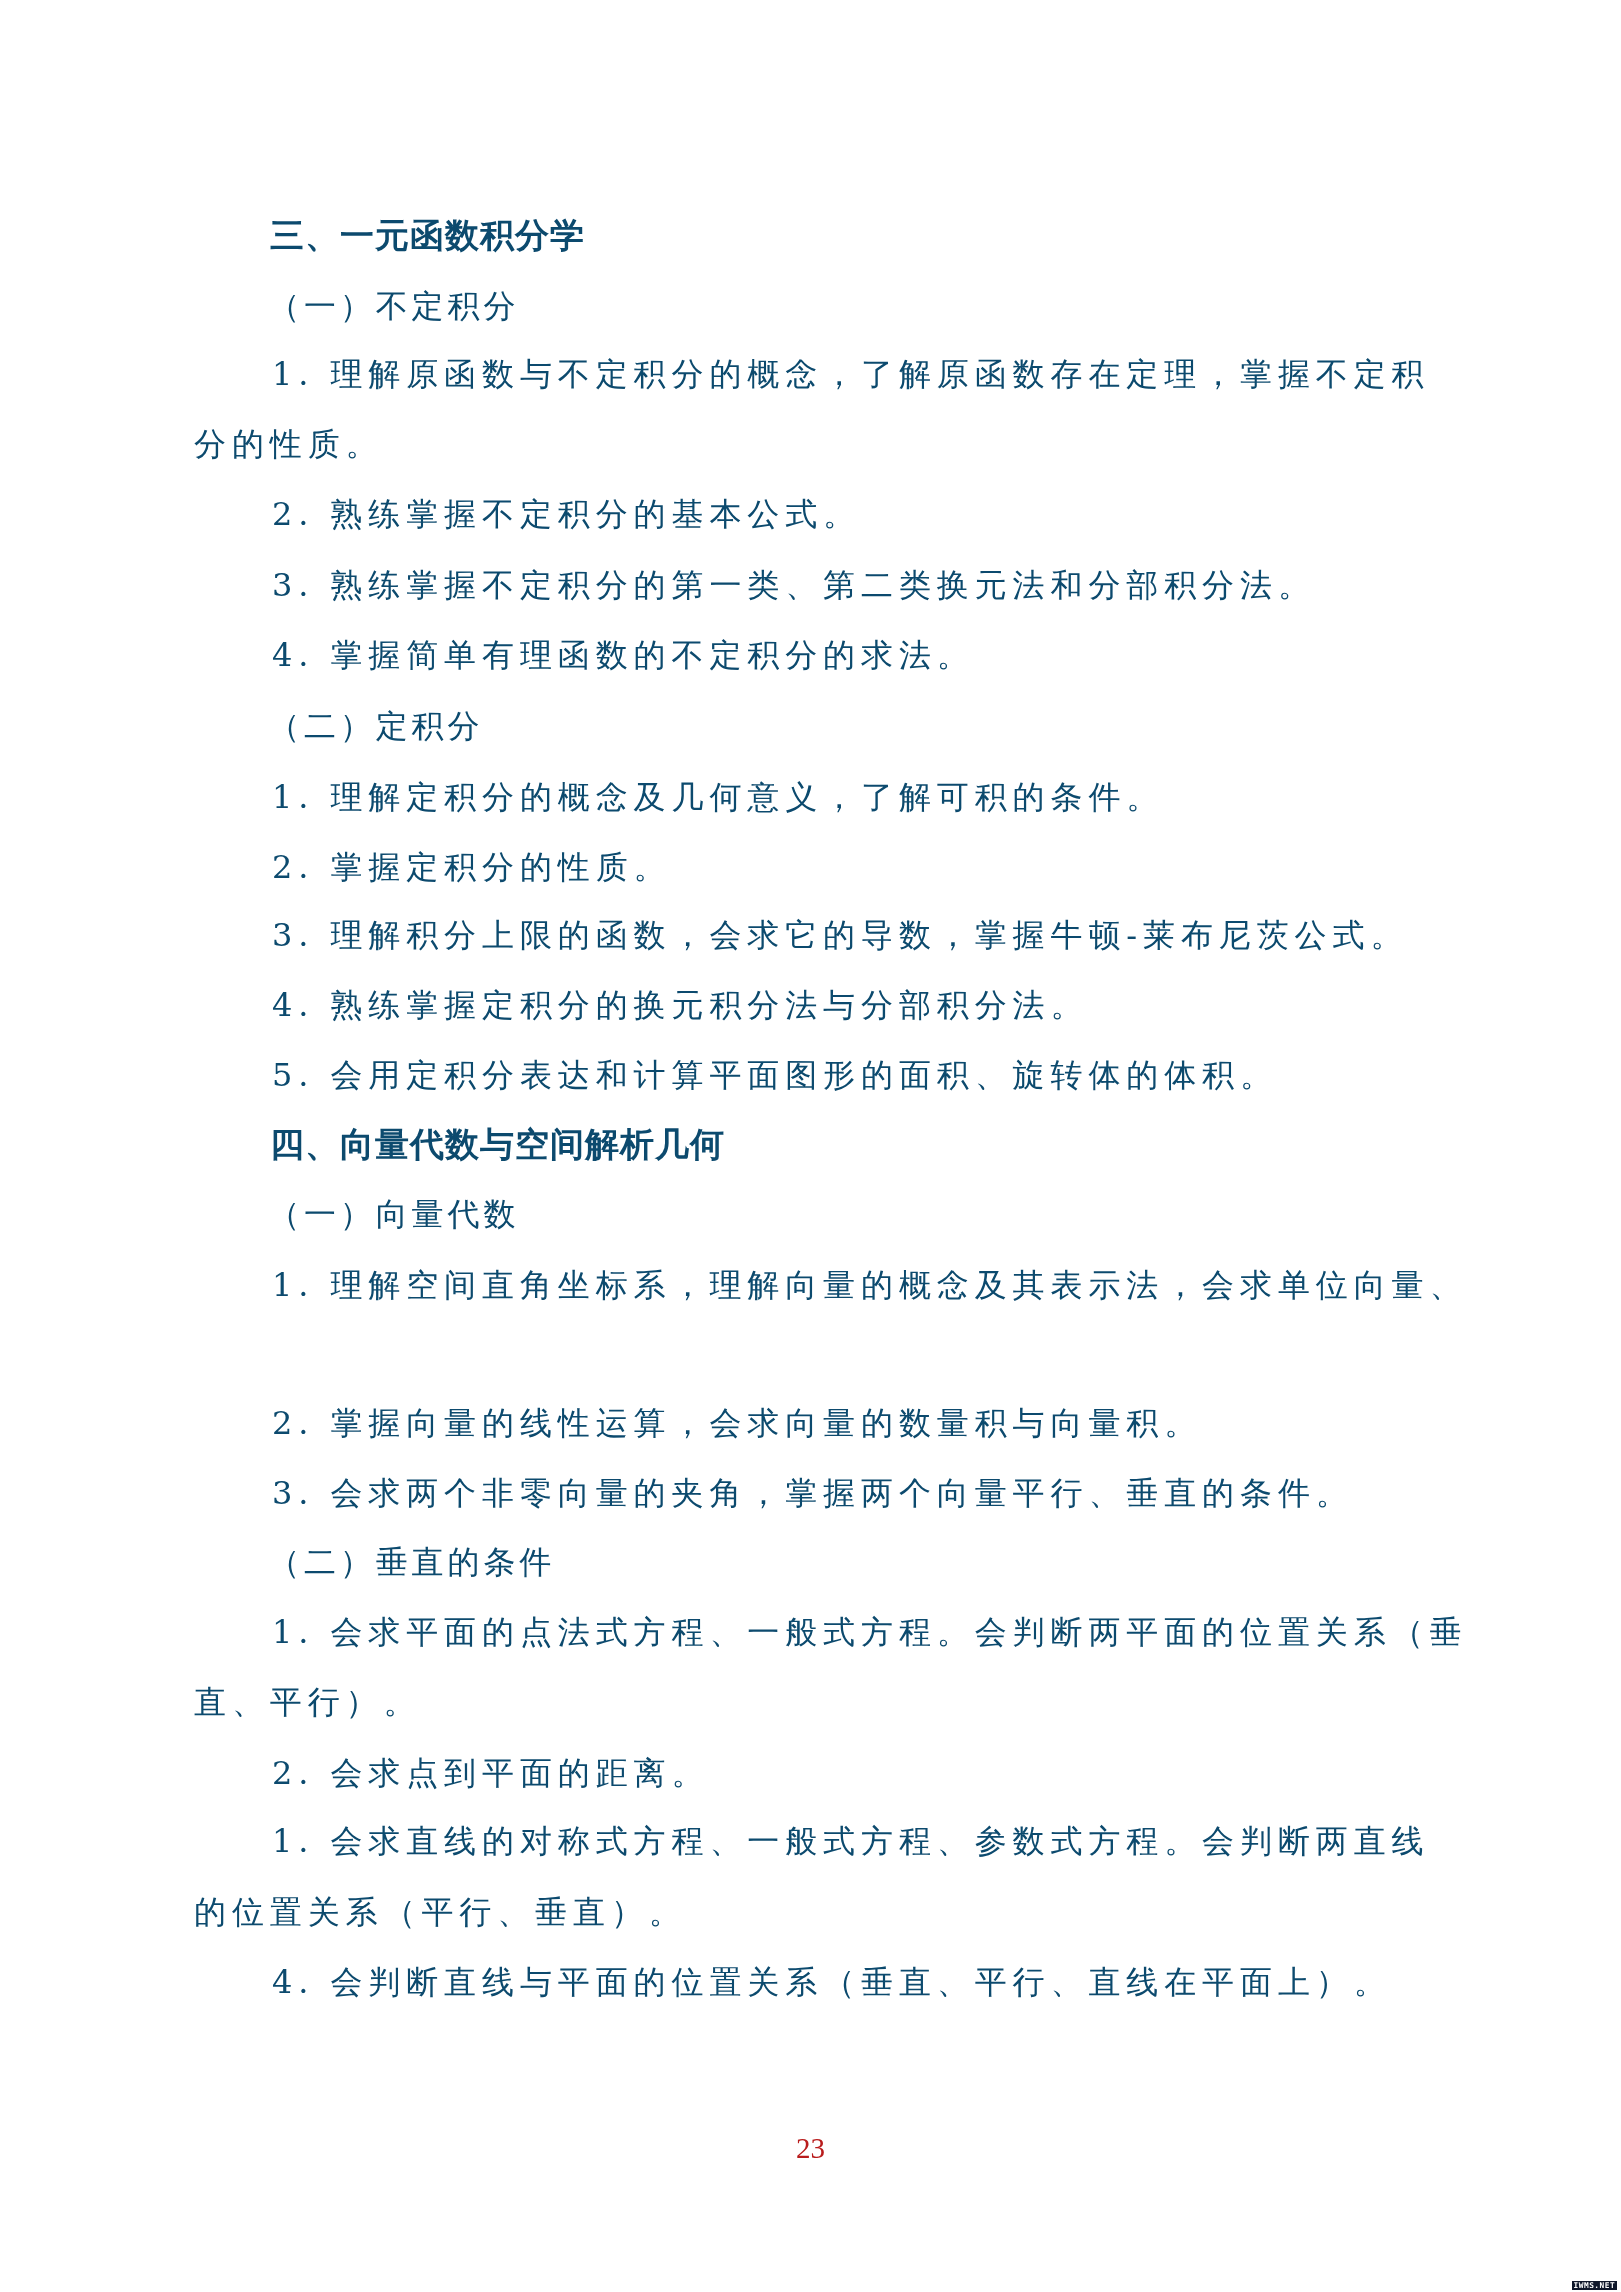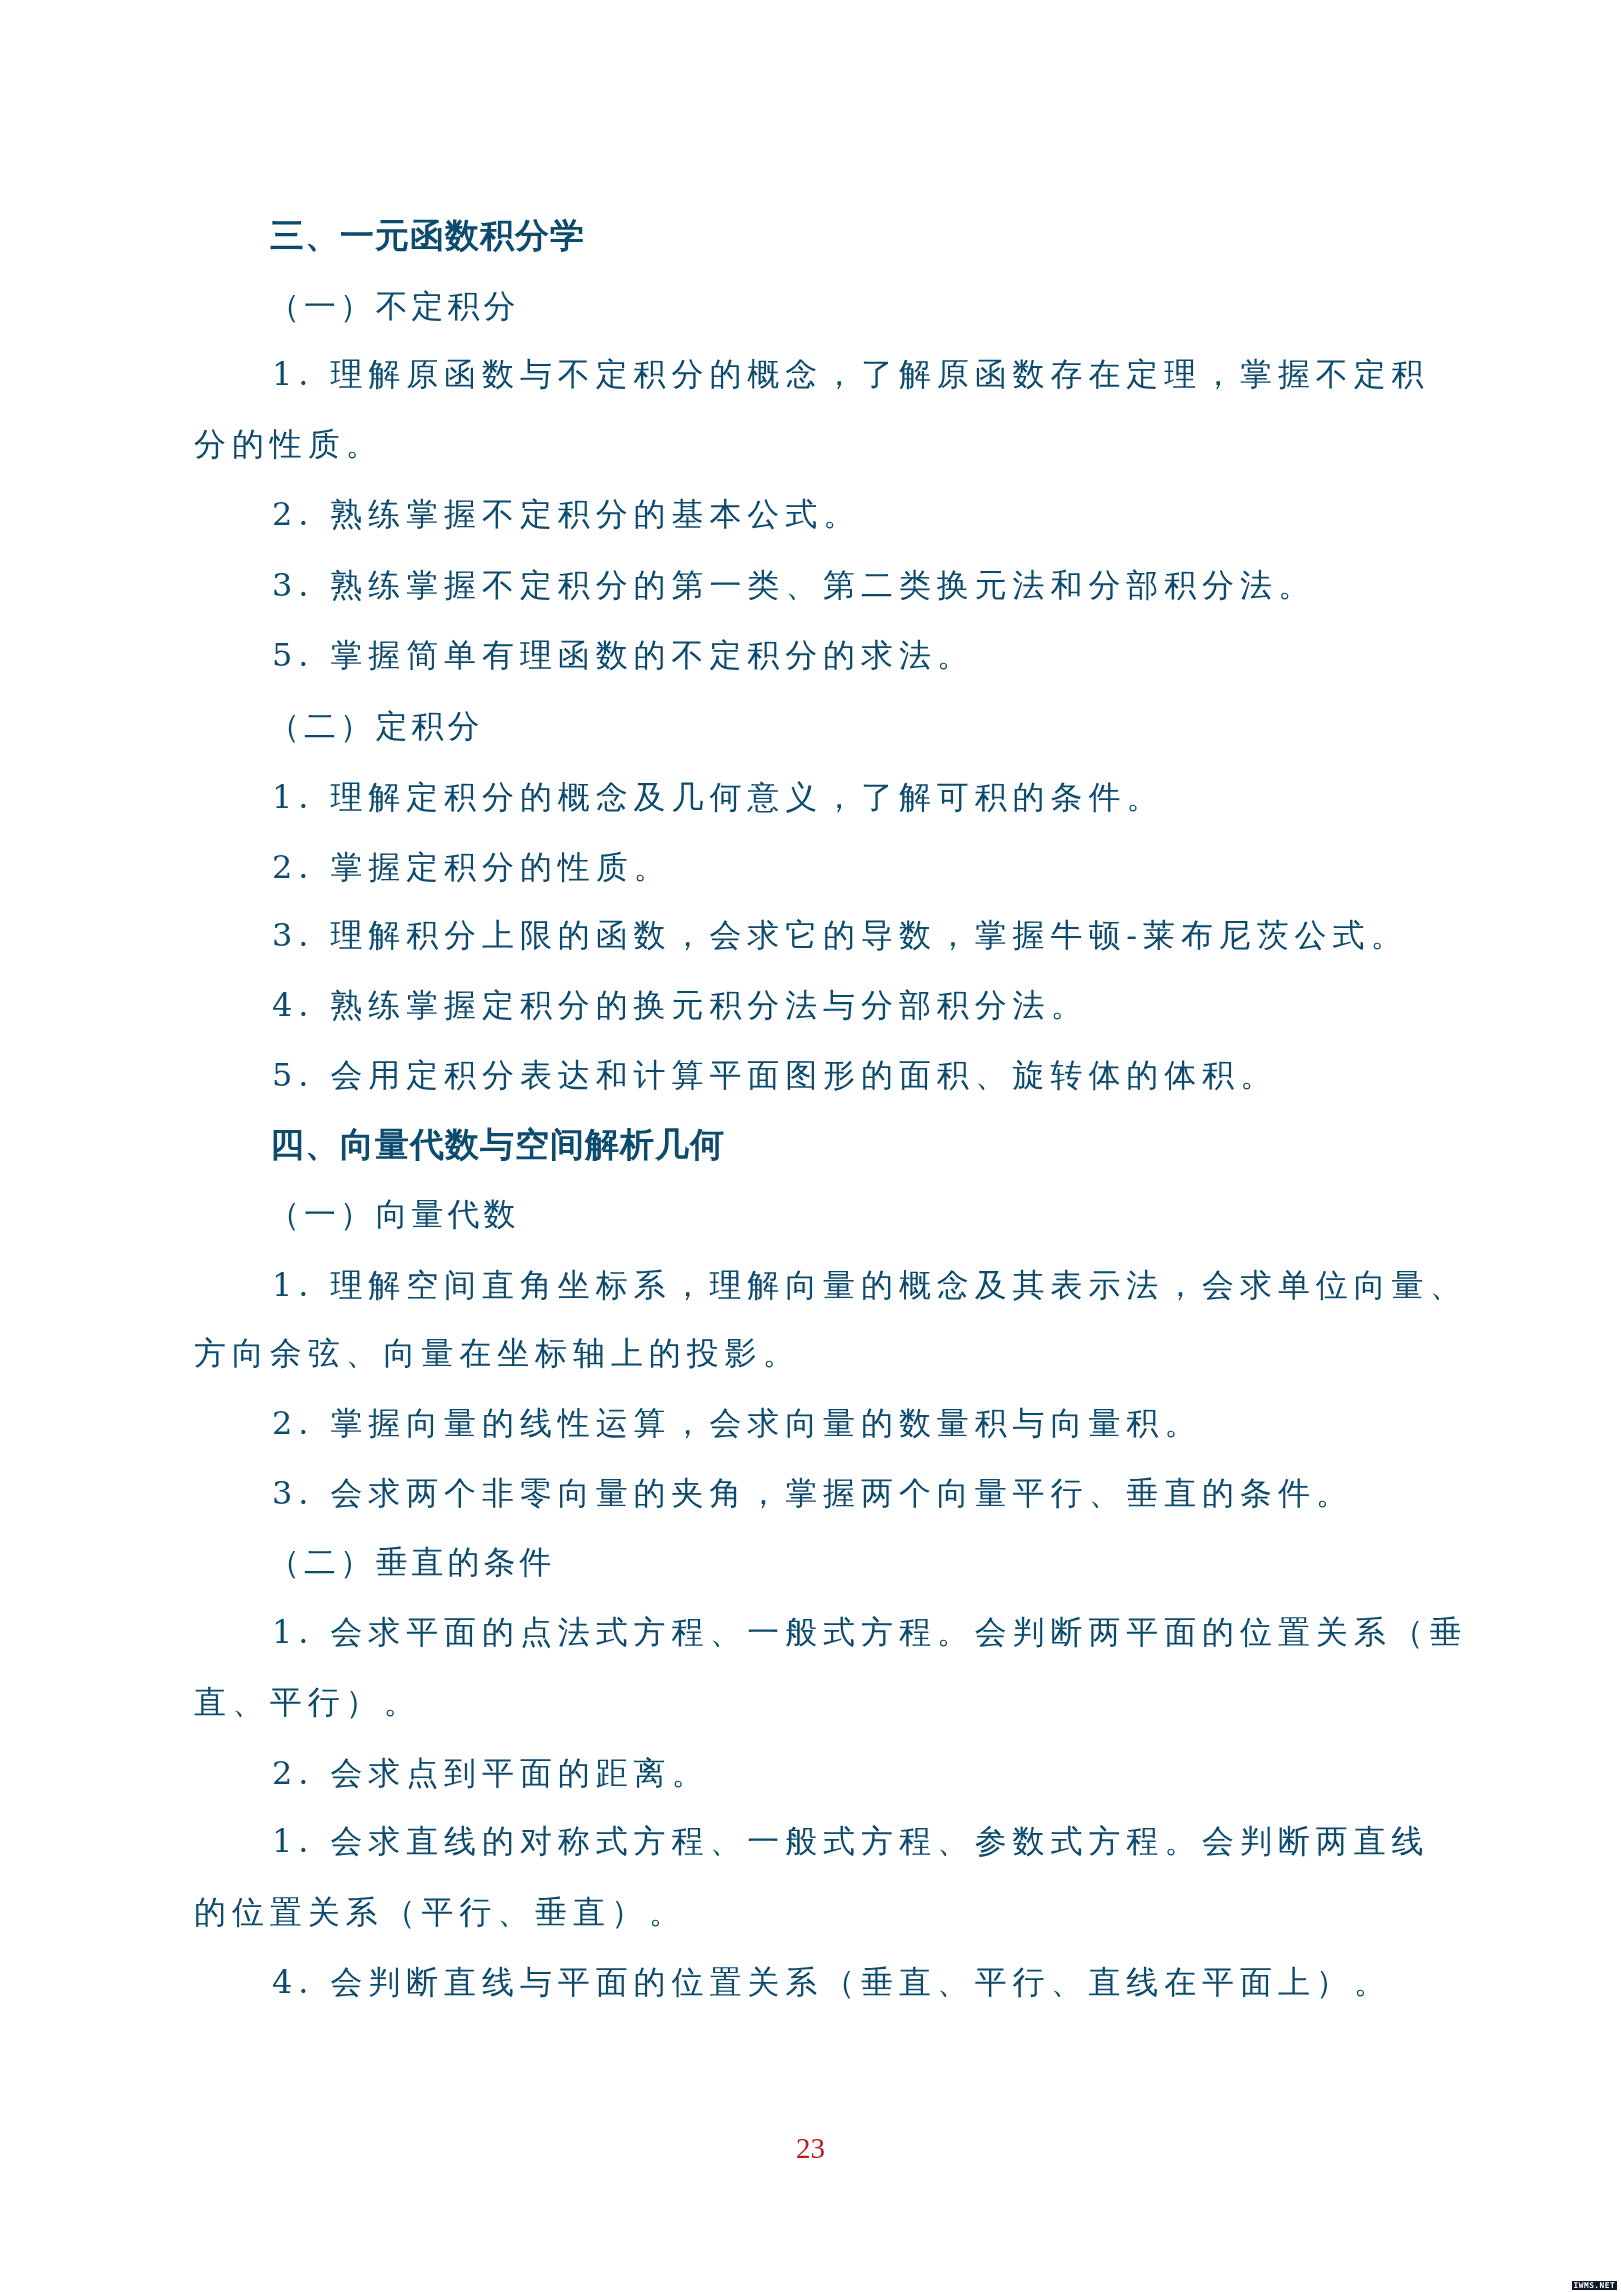--- a/index.html
+++ b/index.html
@@ -50,31 +50,30 @@
 </head>
 <body>
 
 <div class="page">
   <div class="line h1" style="top:200px">三、一元函数积分学</div>
   <div class="line h2" style="top:271px">（一）不定积分</div>
   <div class="line indent" style="top:339px">1. 理解原函数与不定积分的概念，了解原函数存在定理，掌握不定积</div>
   <div class="line" style="top:409px">分的性质。</div>
   <div class="line indent" style="top:479px">2. 熟练掌握不定积分的基本公式。</div>
   <div class="line indent" style="top:550px">3. 熟练掌握不定积分的第一类、第二类换元法和分部积分法。</div>
-  <div class="line indent" style="top:620px">5. 掌握简单有理函数的不定积分的求法。</div>
+  <div class="line indent" style="top:620px">4. 掌握简单有理函数的不定积分的求法。</div>
   <div class="line h2" style="top:691px">（二）定积分</div>
   <div class="line indent" style="top:762px">1. 理解定积分的概念及几何意义，了解可积的条件。</div>
   <div class="line indent" style="top:832px">2. 掌握定积分的性质。</div>
   <div class="line indent" style="top:900px">3. 理解积分上限的函数，会求它的导数，掌握牛顿-莱布尼茨公式。</div>
   <div class="line indent" style="top:970px">4. 熟练掌握定积分的换元积分法与分部积分法。</div>
   <div class="line indent" style="top:1040px">5. 会用定积分表达和计算平面图形的面积、旋转体的体积。</div>
   <div class="line h1" style="top:1109px">四、向量代数与空间解析几何</div>
   <div class="line h2" style="top:1179px">（一）向量代数</div>
   <div class="line indent" style="top:1250px">1. 理解空间直角坐标系，理解向量的概念及其表示法，会求单位向量、</div>
-  <div class="line" style="top:1318px">方向余弦、向量在坐标轴上的投影。</div>
   <div class="line indent" style="top:1388px">2. 掌握向量的线性运算，会求向量的数量积与向量积。</div>
   <div class="line indent" style="top:1458px">3. 会求两个非零向量的夹角，掌握两个向量平行、垂直的条件。</div>
   <div class="line h2" style="top:1527px">（二）垂直的条件</div>
   <div class="line indent" style="top:1597px">1. 会求平面的点法式方程、一般式方程。会判断两平面的位置关系（垂</div>
   <div class="line" style="top:1667px">直、平行）。</div>
   <div class="line indent" style="top:1738px">2. 会求点到平面的距离。</div>
   <div class="line indent" style="top:1806px">1. 会求直线的对称式方程、一般式方程、参数式方程。会判断两直线</div>
   <div class="line" style="top:1877px">的位置关系（平行、垂直）。</div>
   <div class="line indent" style="top:1947px">4. 会判断直线与平面的位置关系（垂直、平行、直线在平面上）。</div>
 

